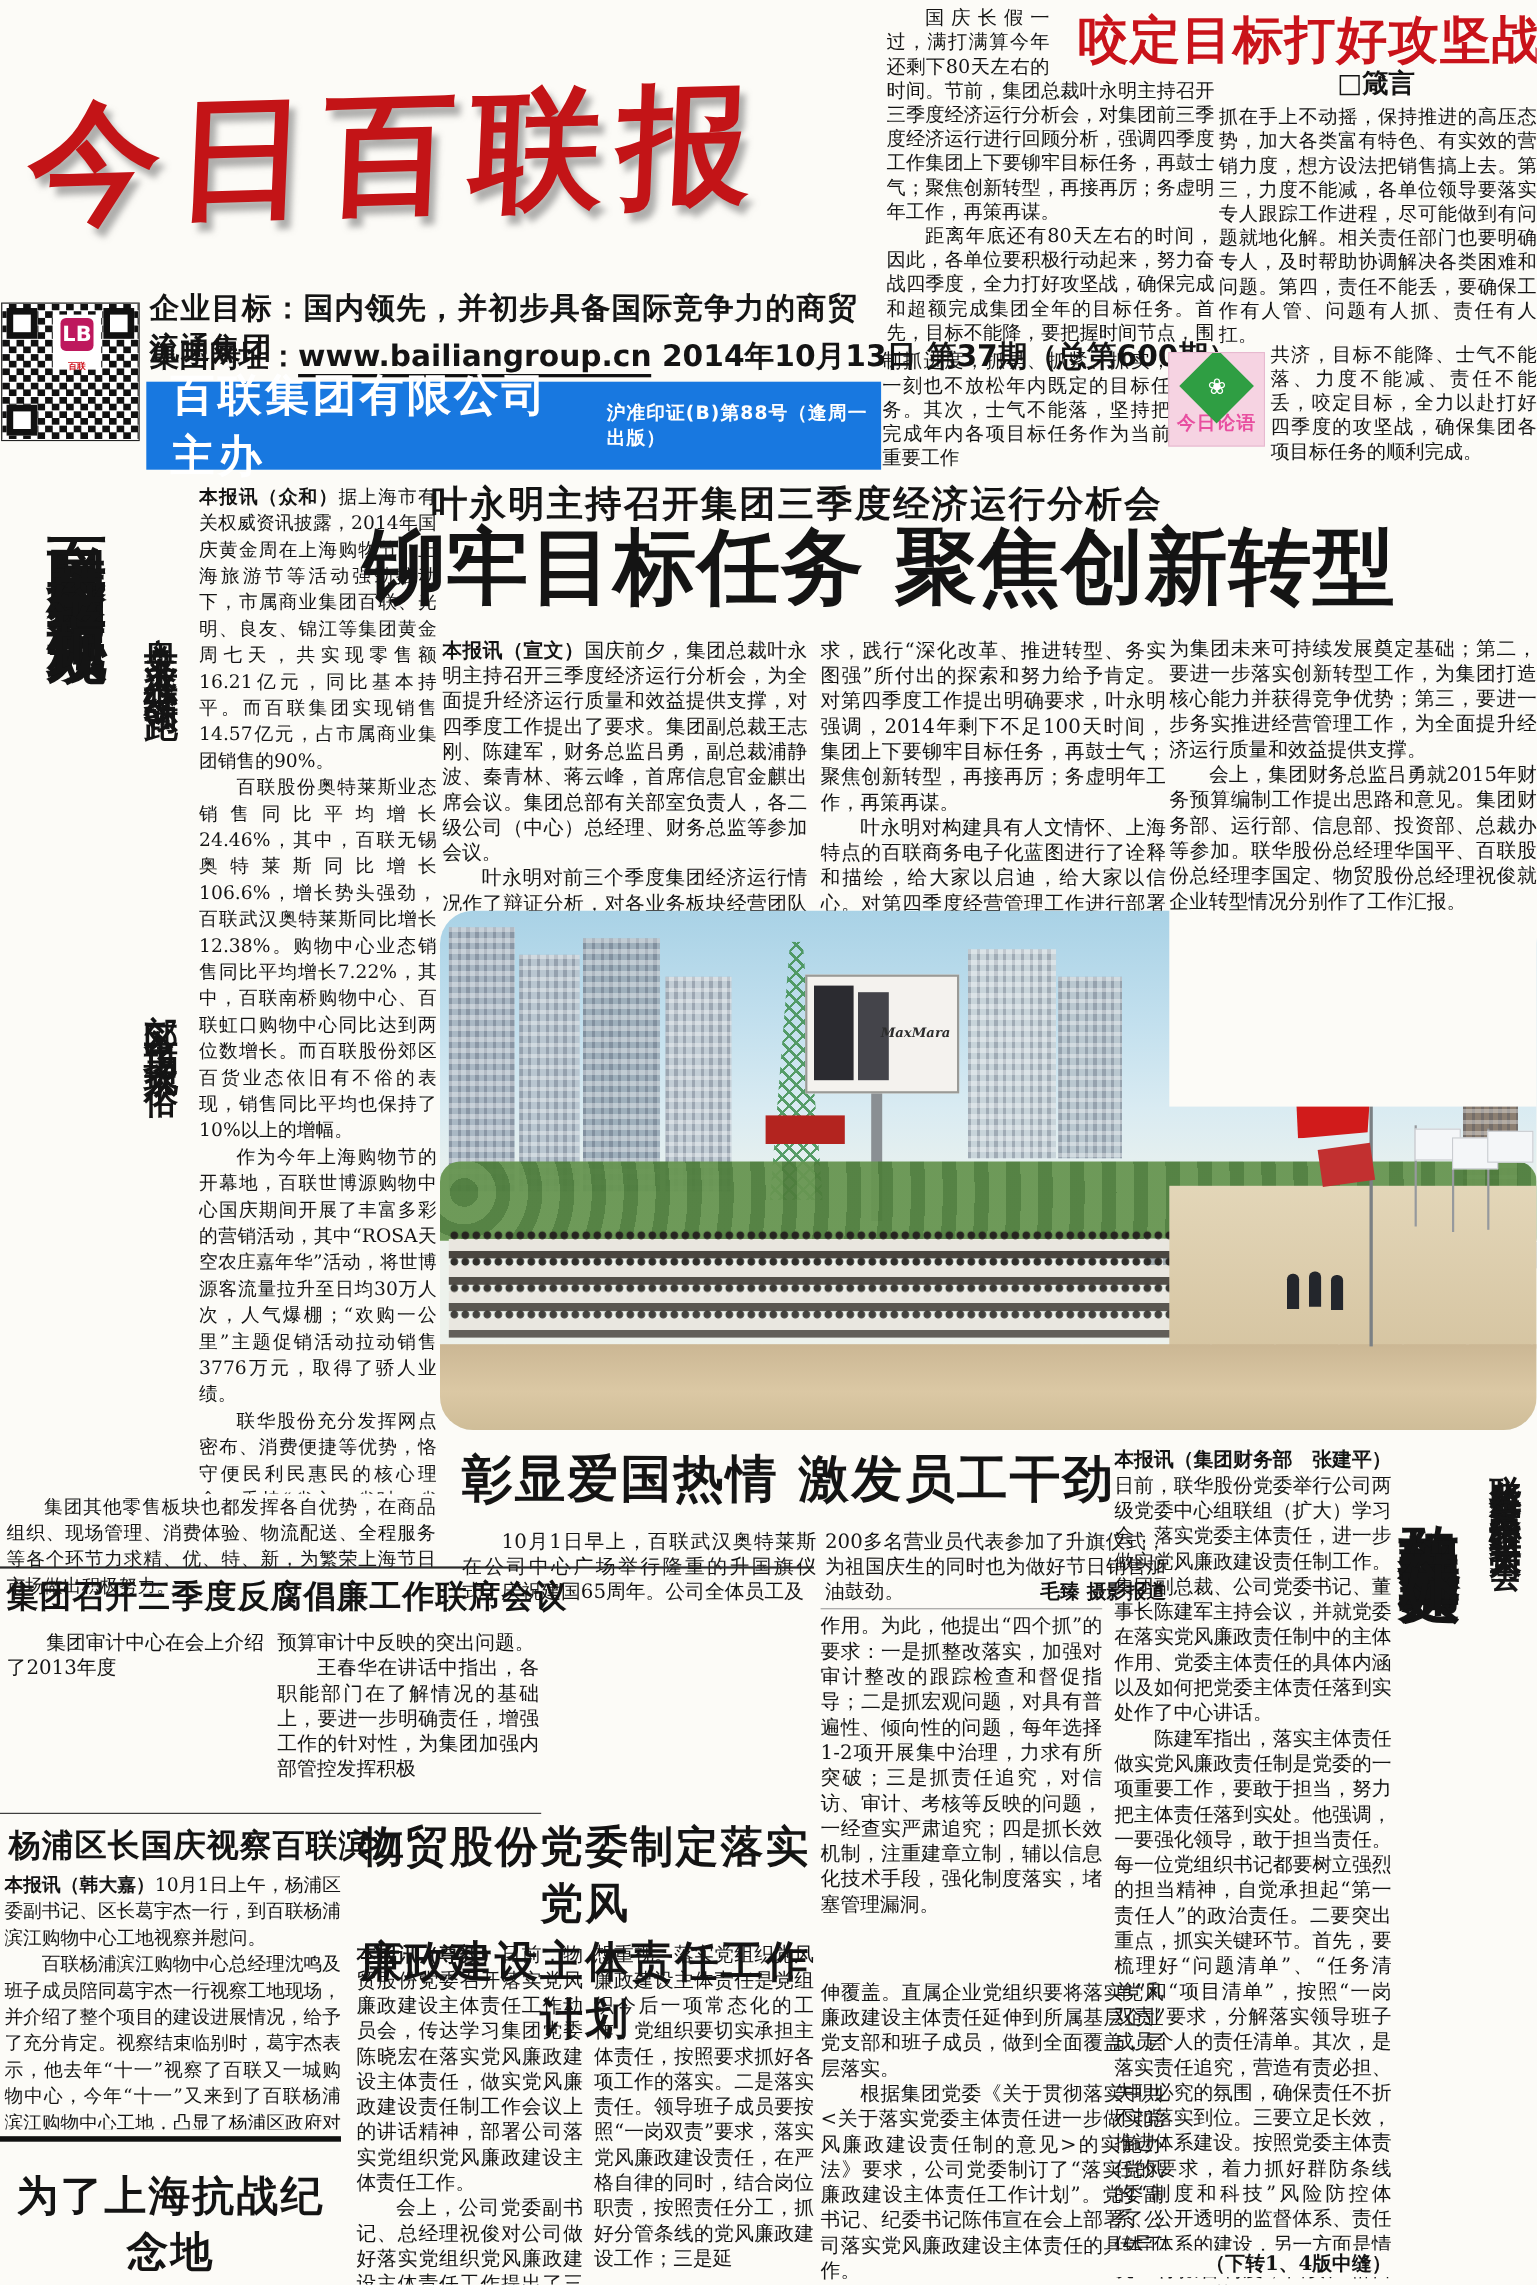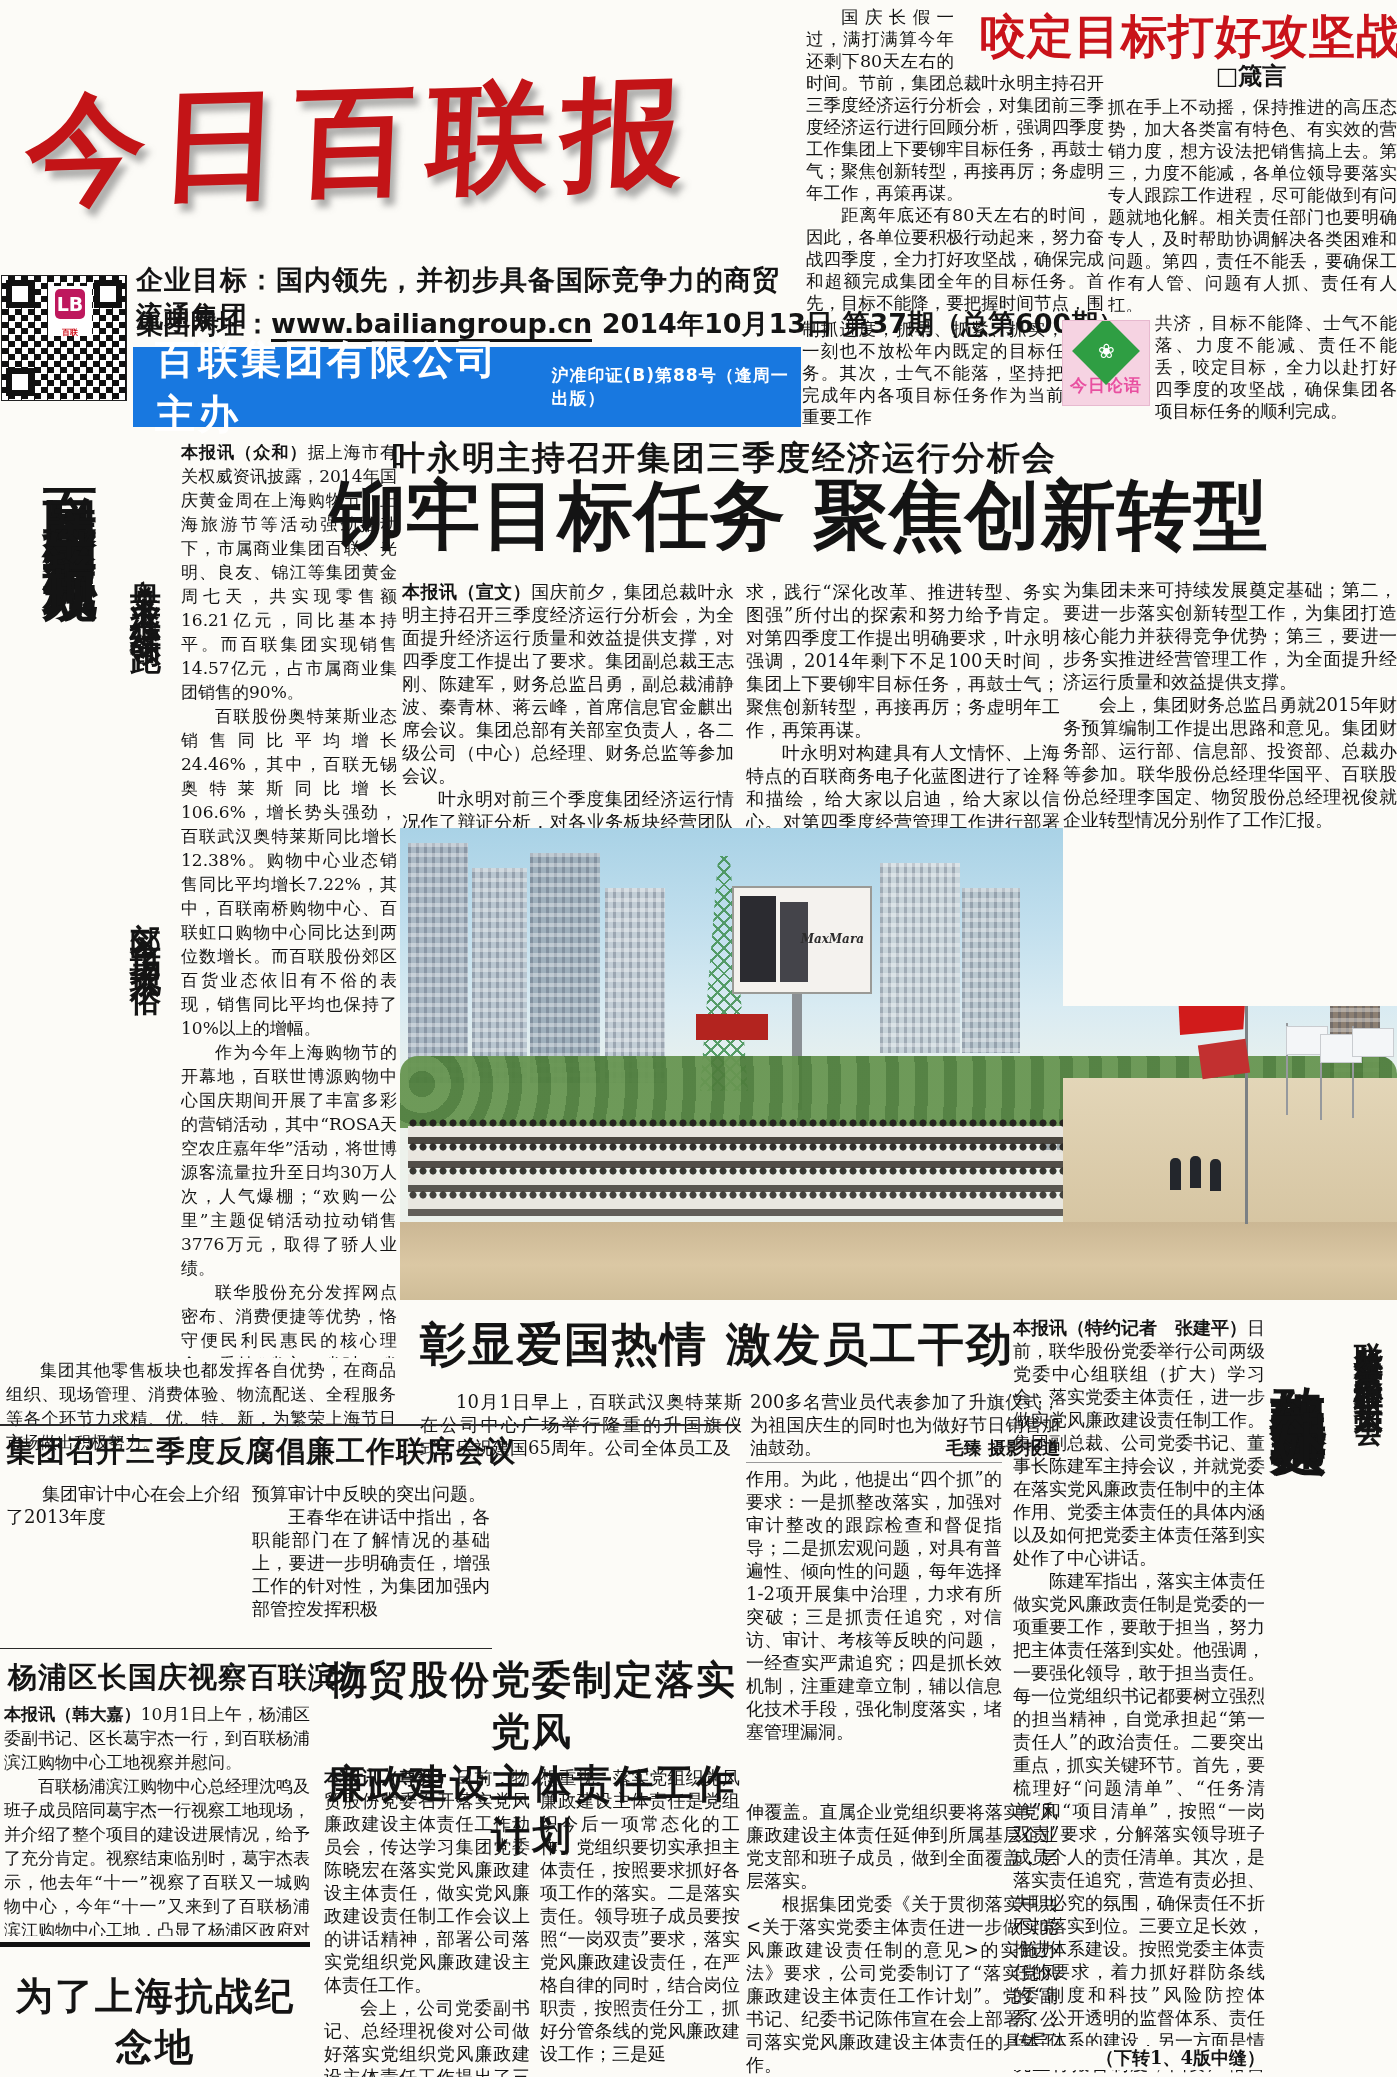--- a/index.html
+++ b/index.html
@@ -64,21 +64,21 @@
   
   #main-kicker{left:392px;top:436px;width:720px;font-size:33px;letter-spacing:2px;white-space:nowrap;}
   #main-headline{left:330px;top:466px;width:1067px;font-size:75px;letter-spacing:1px;white-space:nowrap;}
   .bodytext{font-size:18px;line-height:23px;}
   #main-col1{left:402px;top:580px;width:332px;height:248px;overflow:hidden;}
   #main-col2{left:746px;top:580px;width:314px;height:248px;overflow:hidden;}
   #main-colr{left:1063px;top:578px;width:334px;height:428px;background:#fcfbf7;z-index:6;overflow:hidden;}
 
   
   #photo{left:400px;top:828px;width:997px;height:472px;z-index:1;overflow:hidden;
-      background:linear-gradient(180deg,#a9d2e6 0%,#c3e0ee 22%,#d9ebf2 38%,#e9f1ee 52%,#edf2ec 60%);}
+      background:linear-gradient(180deg,#a9d2e6 0%,#c3e0ee 22%,#d9ebf2 38%,#e9f1ee 52%,#edf2ec 60%);border-radius:30px;}
   .tower{position:absolute;
       background-image:repeating-linear-gradient(180deg,rgba(255,255,255,.35) 0 4px,rgba(0,0,0,0) 4px 10px),
       repeating-linear-gradient(90deg,rgba(55,65,85,.28) 0 3px,rgba(0,0,0,0) 3px 8px);}
   #lattice{position:absolute;left:300px;top:28px;width:48px;height:235px;opacity:.85;
       background:repeating-linear-gradient(45deg,#3f8f4f 0 2px,rgba(0,0,0,0) 2px 9px),
                  repeating-linear-gradient(-45deg,#3f8f4f 0 2px,rgba(0,0,0,0) 2px 9px);
       clip-path:polygon(38% 0,62% 0,100% 100%,0 100%);}
   #billboard{position:absolute;left:332px;top:58px;width:136px;height:104px;background:#f4f2ee;
       border:2px solid #9a9a96;}
   #billboard .fig1{position:absolute;left:6px;top:8px;width:36px;height:86px;background:#2b2b30;}
@@ -303,19 +303,19 @@
 </div>
 <div id="wm-col2" class="abs bodytext just z2">
   <p class="noind">想重视。落实党组织党风廉政建设主体责任是党组织今后一项常态化的工作，党组织要切实承担主体责任，按照要求抓好各项工作的落实。二是落实责任。领导班子成员要按照“一岗双责”要求，落实党风廉政建设责任，在严格自律的同时，结合岗位职责，按照责任分工，抓好分管条线的党风廉政建设工作；三是延</p>
 </div>
 <div id="wm-col3" class="abs bodytext just z2">
   <p class="noind">伸覆盖。直属企业党组织要将落实党风廉政建设主体责任延伸到所属基层企业党支部和班子成员，做到全面覆盖，层层落实。</p>
   <p>根据集团党委《关于贯彻落实中共&lt;关于落实党委主体责任进一步做实党风廉政建设责任制的意见&gt;的实施办法》要求，公司党委制订了“落实党风廉政建设主体责任工作计划”。党委副书记、纪委书记陈伟宣在会上部署了公司落实党风廉政建设主体责任的具体工作。</p>
 </div>
 
 <div id="lh-col" class="abs bodytext just z2">
-  <p class="noind"><b>本报讯（特约记者　张建平）</b><span>日前，联华股份党委举行公司两级党委中心组联组（扩大）学习会，落实党委主体责任，进一步做实党风廉政建设责任制工作。集团副总裁、公司党委书记、董事长陈建军主持会议，并就党委在落实党风廉政责任制中的主体作用、党委主体责任的具体内涵以及如何把党委主体责任落到实处作了中心讲话。</span></p>
+  <p class="noind"><b>本报讯（集团财务部　张建平）</b><span>日前，联华股份党委举行公司两级党委中心组联组（扩大）学习会，落实党委主体责任，进一步做实党风廉政建设责任制工作。集团副总裁、公司党委书记、董事长陈建军主持会议，并就党委在落实党风廉政责任制中的主体作用、党委主体责任的具体内涵以及如何把党委主体责任落到实处作了中心讲话。</span></p>
   <p>陈建军指出，落实主体责任做实党风廉政责任制是党委的一项重要工作，要敢于担当，努力把主体责任落到实处。他强调，一要强化领导，敢于担当责任。每一位党组织书记都要树立强烈的担当精神，自觉承担起“第一责任人”的政治责任。二要突出重点，抓实关键环节。首先，要梳理好“问题清单”、“任务清单”和“项目清单”，按照“一岗双责”要求，分解落实领导班子成员个人的责任清单。其次，是落实责任追究，营造有责必担、失职必究的氛围，确保责任不折不扣落实到位。三要立足长效，推进体系建设。按照党委主体责任的要求，着力抓好群防条线的“制度和科技”风险防控体系、公开透明的监督体系、责任传导体系的建设，另一方面是情况上行报告制度，四要严格自律，发挥示范作用。</p>
 
 </div>
 <div id="lh-note" class="abs">（下转1、4版中缝）</div>
 <div id="lh-headline-v" class="abs vert song z2">敢担当把主体责任落到实处</div>
 <div id="lh-kicker-v" class="abs vert hei z2">联华股份举行党委中心组联组（扩大）学习会</div>
 
 </body></html>

